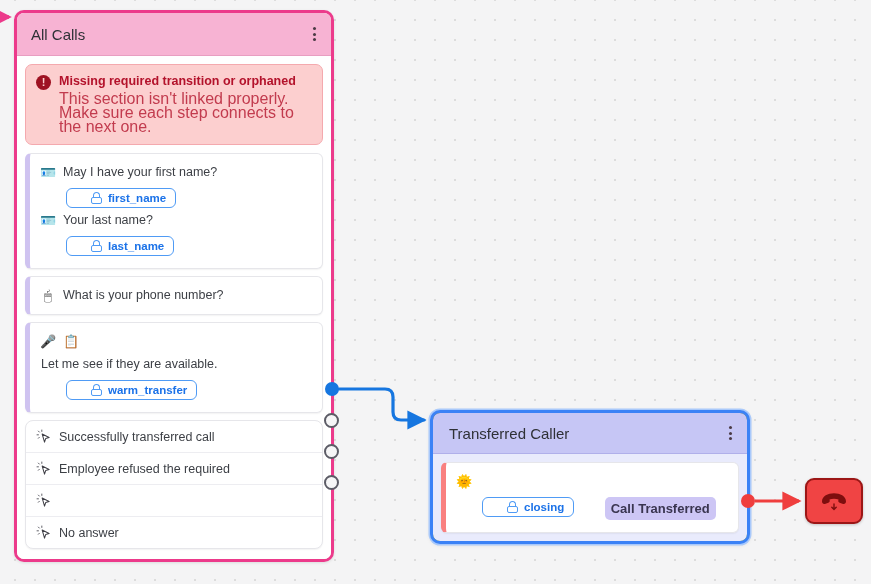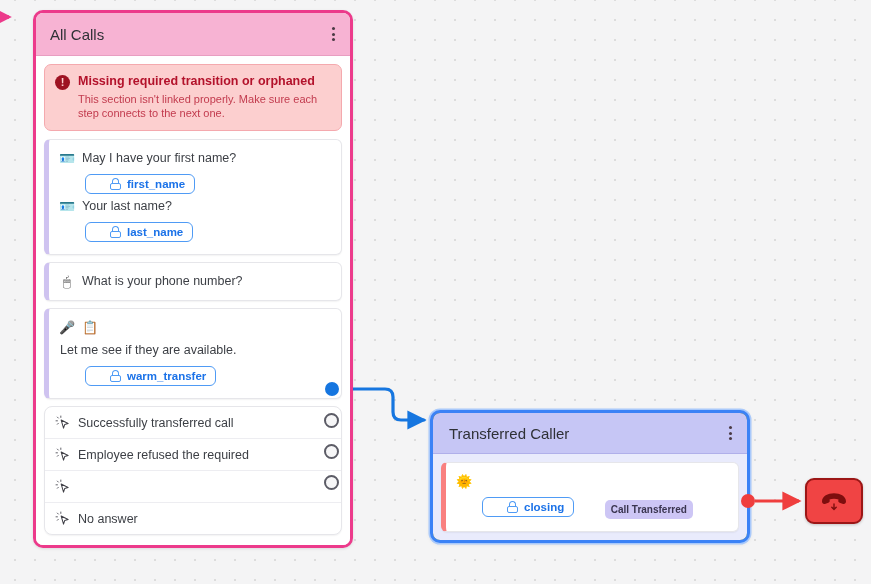--- a/index.html
+++ b/index.html
@@ -34,21 +34,20 @@
     position: absolute;
     left: 14px;
     top: 10px;
     width: 320px;
     border: 3px solid #ec3a8b;
     border-radius: 10px;
     background: #ffffff;
     box-sizing: border-box;
     box-shadow: 0 1px 3px rgba(0,0,0,.10);
     overflow: hidden;
-    margin-left: 19px;
   }
   .node-allcalls .nheader {
     background: #f7b3d3;
     height: 42px;
     display: flex;
     align-items: center;
     padding: 0 6px 0 14px;
     border-bottom: 1px solid #e89ec1;
   }
   .node-allcalls .ntitle {
@@ -99,21 +98,21 @@
     margin-top: 1px;
   }
   .warn-title {
     color: #b3122b;
     font-size: 12.5px;
     font-weight: bold;
     line-height: 15px;
   }
   .warn-sub {
     color: #c23b4e;
-    font-size: 11px;
+    font-size: 16px;
     line-height: 14px;
     margin-top: 3px;
   }
 
   
   .step {
     background: #ffffff;
     border: 1px solid #e6e6ea;
     border-left: 5px solid #cfc3f0;
     border-radius: 6px;
@@ -246,21 +245,21 @@
     border: 1px solid #e6e6ea;
     border-left: 5px solid #f98080;
     border-radius: 6px;
     padding: 8px 10px 12px 10px;
     box-shadow: 0 1px 1.5px rgba(0,0,0,.05);
   }
   .badge {
     display: inline-block;
     background: #cdc6f5;
     color: #3a3550;
-    font-size: 10px;
+    font-size: 13px;
     font-weight: bold;
     border-radius: 5px;
     padding: 4px 6px;
     margin: 6px 0 0 26px;
   }
 
   
   .endnode {
     position: absolute;
     left: 805px;

